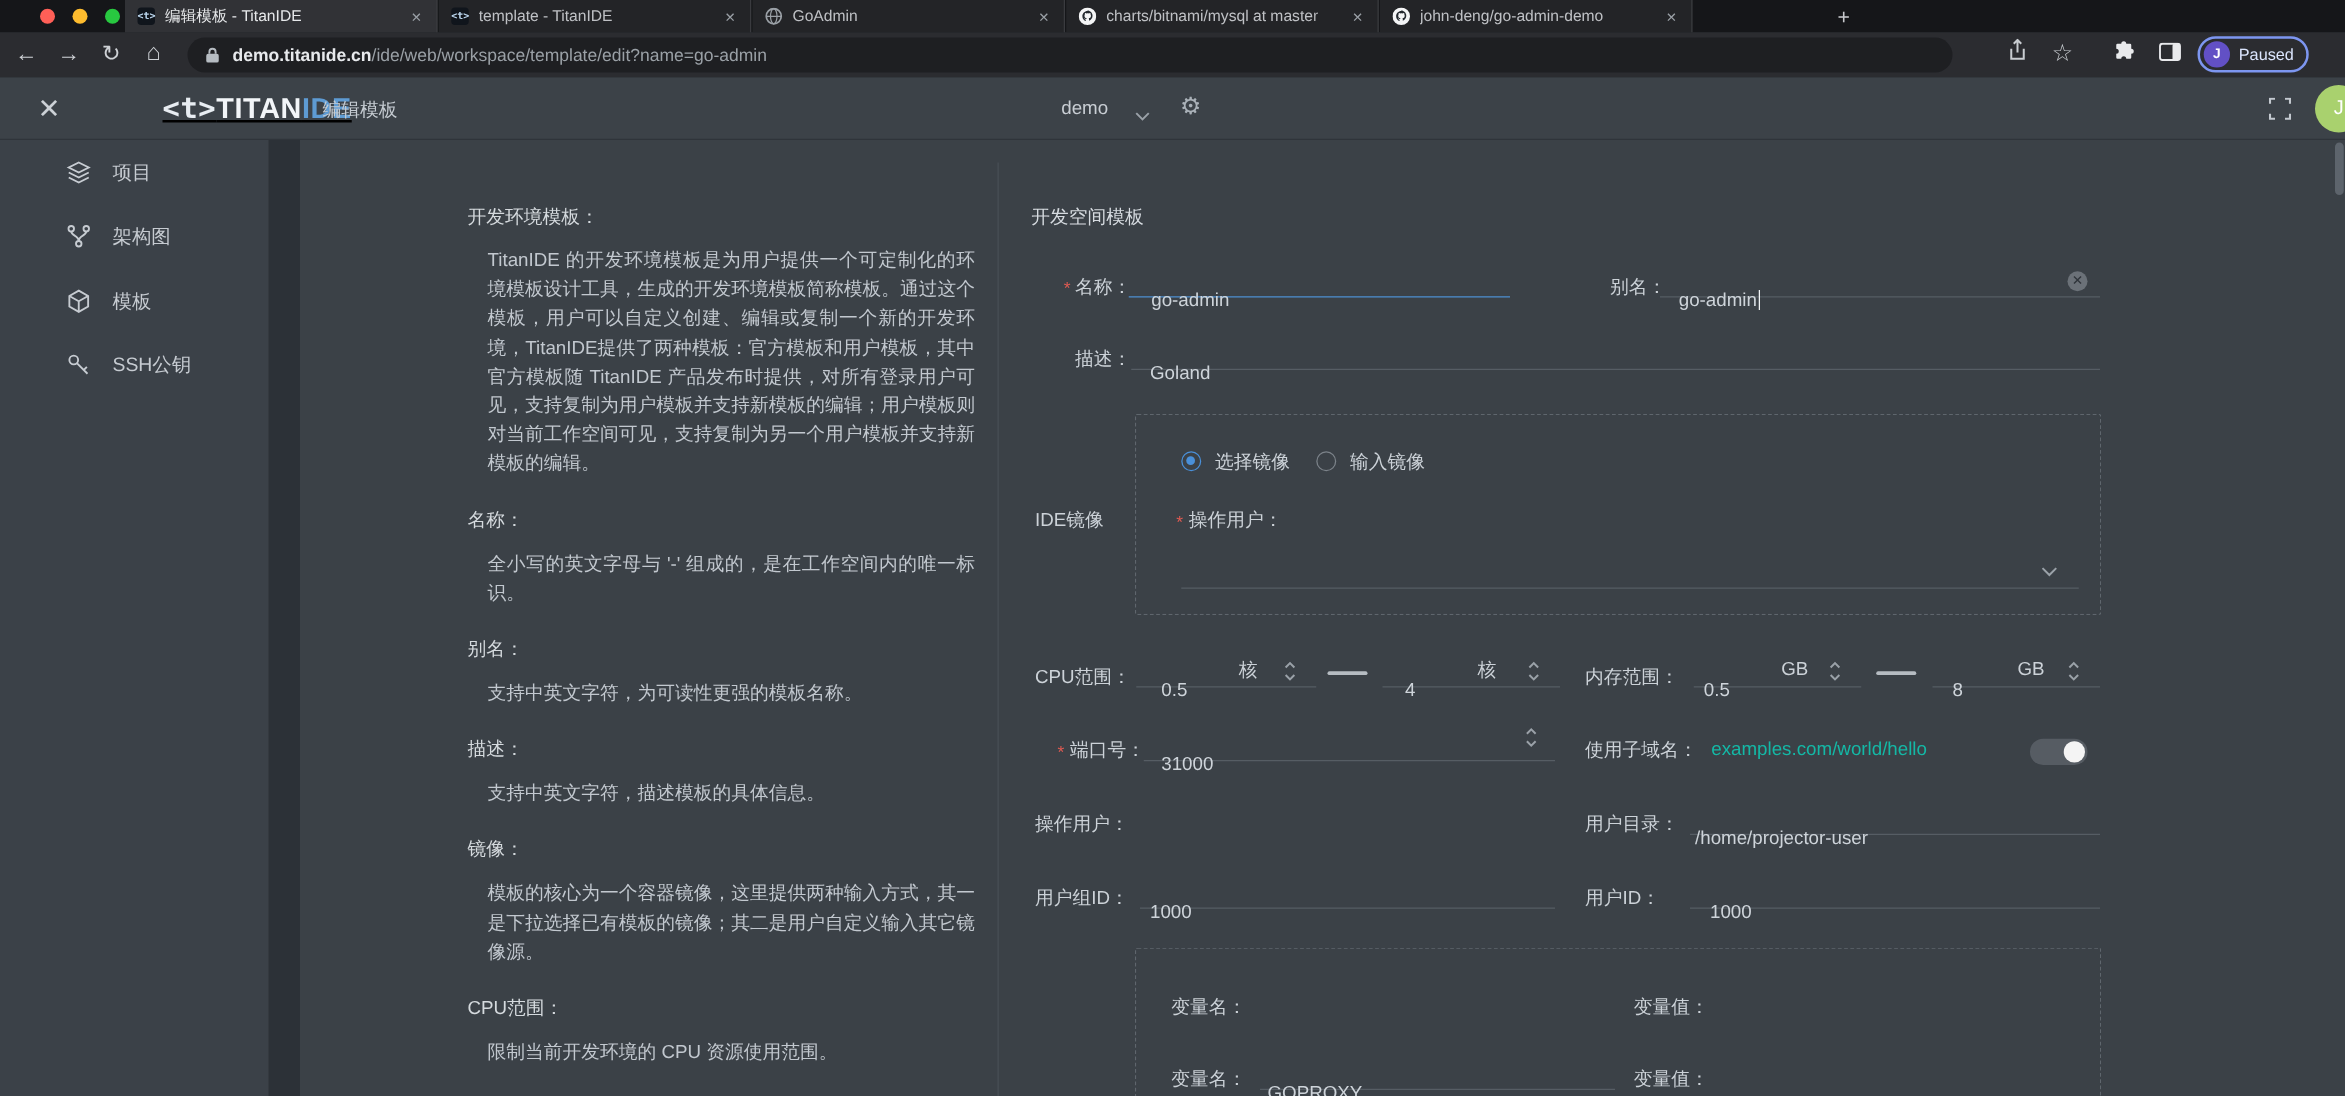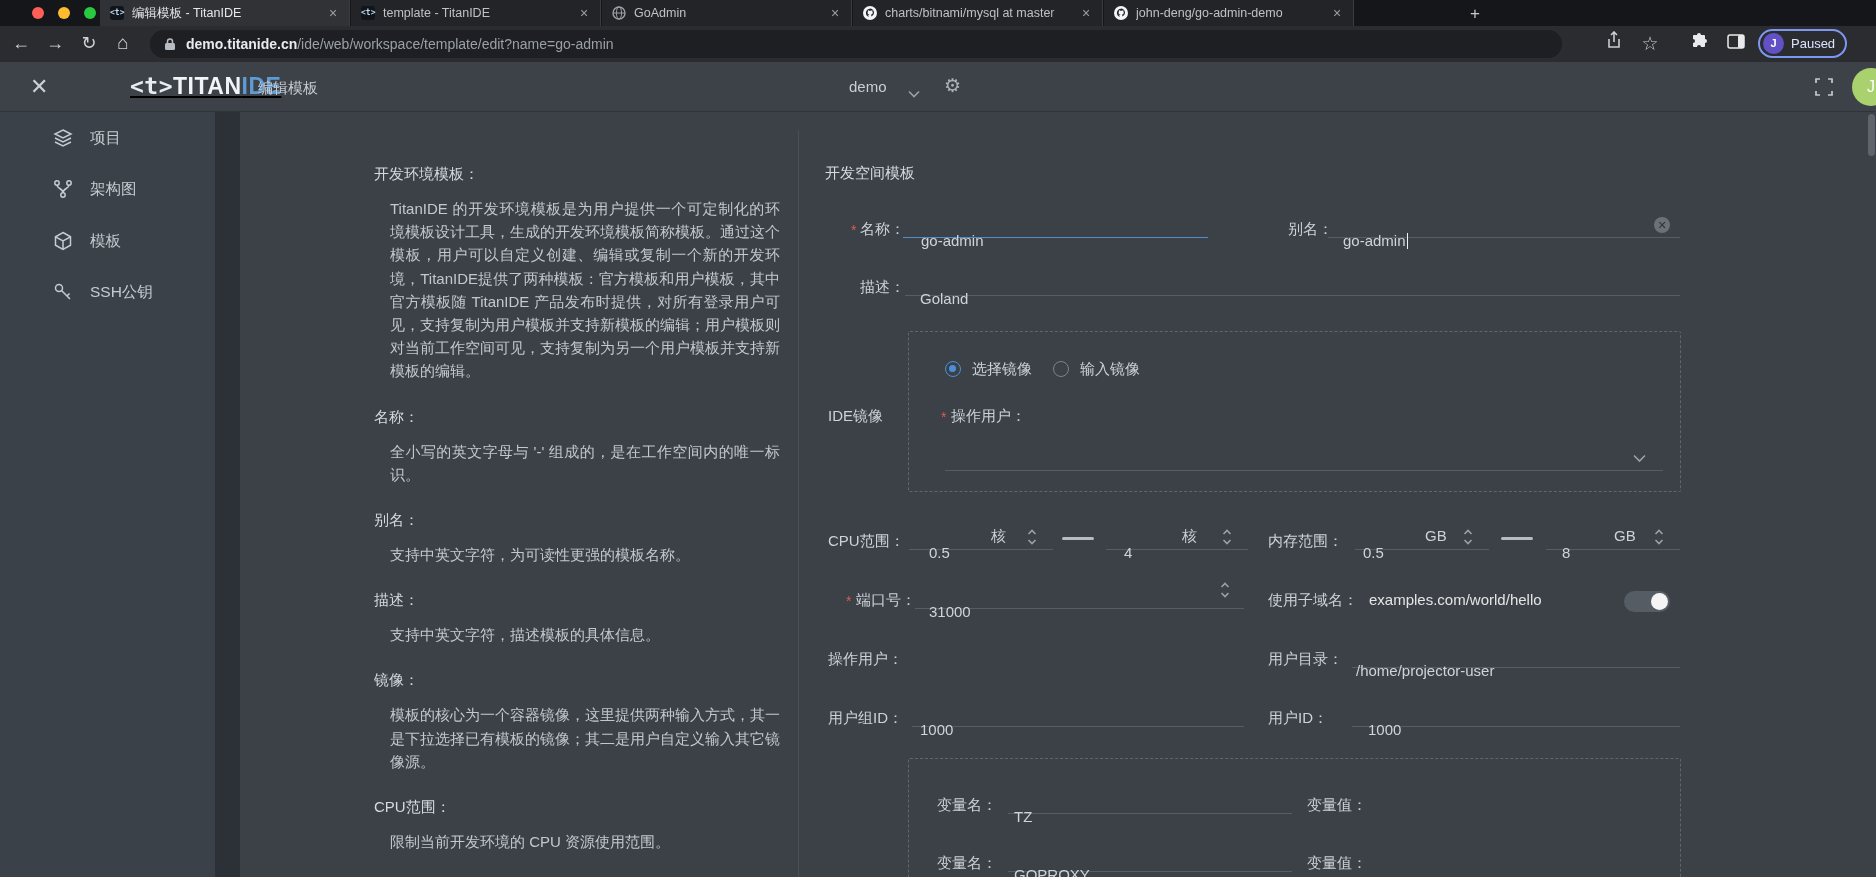--- a/index.html
+++ b/index.html
@@ -360,21 +360,21 @@
   <span class="lbl" style="left:616px;top:479px">端口号：</span>
   <div class="uf" style="left:675px;top:471px;width:329px">
     <span class="val" style="left:14px">31000</span>
     <span class="stepper" style="left:305px;top:-2px">
       <svg width="10" height="18" viewBox="0 0 10 18">
           <path class="chev" d="M1.5 6l3.5-3.5L8.5 6M1.5 12l3.5 3.5L8.5 12"></path>
         </svg>
     </span>
   </div>
   <span class="lbl" style="left:1028px;top:479px">使用子域名：</span>
-  <span class="val" style="position:absolute;left:1129px;top:479px;color:#e5e5e5">examples.com/world/hello</span>
+  <span class="val" style="position:absolute;left:1129px;top:479px;color:#14b8a6">examples.com/world/hello</span>
   <div id="toggle">
       <span class="knob"></span>
     </div>
 
   <span class="lbl" style="left:588px;top:538px">操作用户：</span>
   <span class="lbl" style="left:1028px;top:538px">用户目录：</span>
   <div class="uf" style="left:1112px;top:530px;width:328px">
     <span class="val" style="left:4px">/home/projector-user</span>
   </div>
 
@@ -383,23 +383,20 @@
     <span class="val" style="left:8px">1000</span>
   </div>
   <span class="lbl" style="left:1028px;top:597px">用户ID：</span>
   <div class="uf" style="left:1112px;top:589px;width:328px">
     <span class="val" style="left:16px">1000</span>
   </div>
 
   <div class="dashed-box" style="left:668px;top:646px;width:773px;height:170px"></div>
 
   <span class="lbl" style="left:697px;top:684px">变量名：</span>
-  <div class="uf" style="left:768px;top:676px;width:284px">
-    <span class="val" style="left:6px">TZ</span>
-  </div>
   <span class="lbl" style="left:1067px;top:684px">变量值：</span>
 
   <span class="lbl" style="left:697px;top:742px">变量名：</span>
   <div class="uf" style="left:768px;top:734px;width:284px">
     <span class="val" style="left:6px">GOPROXY</span>
   </div>
   <span class="lbl" style="left:1067px;top:742px">变量值：</span>
 
   <div id="scroll-thumb"></div>
 </div>

